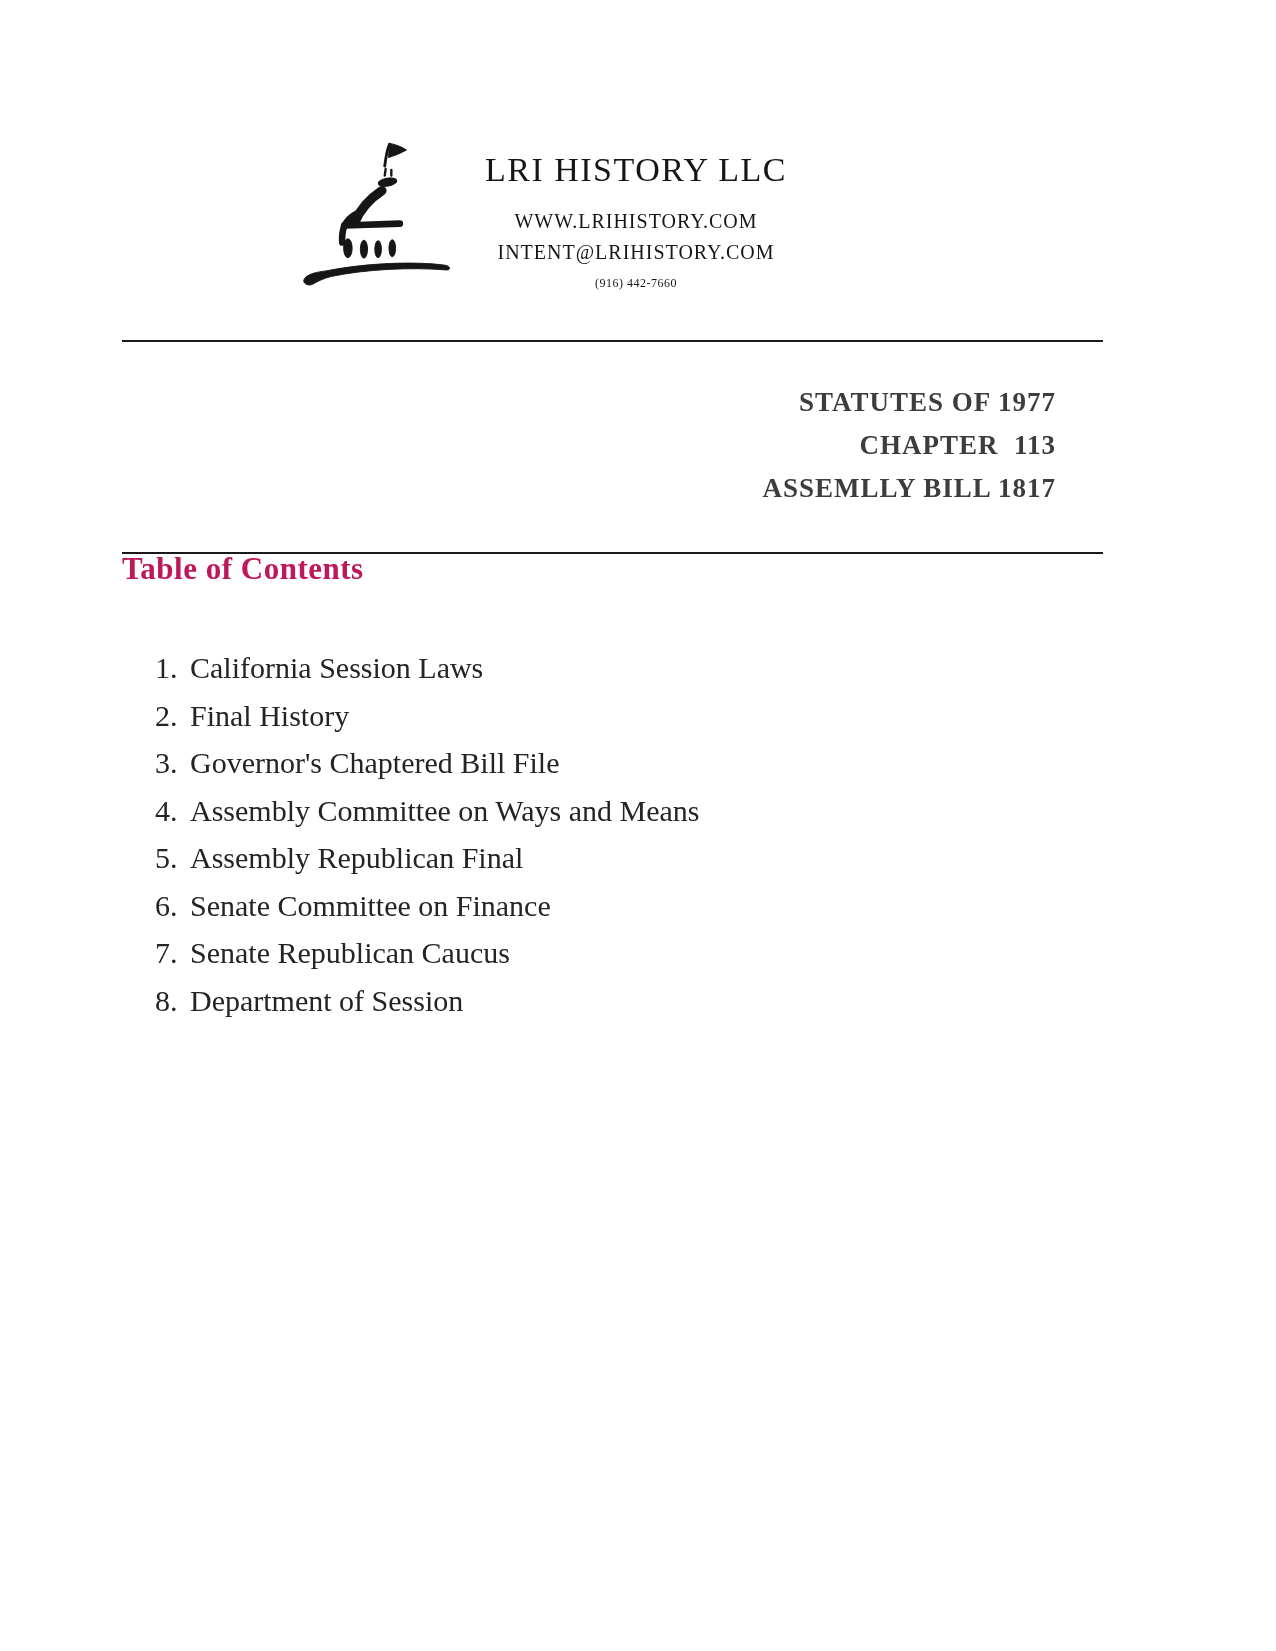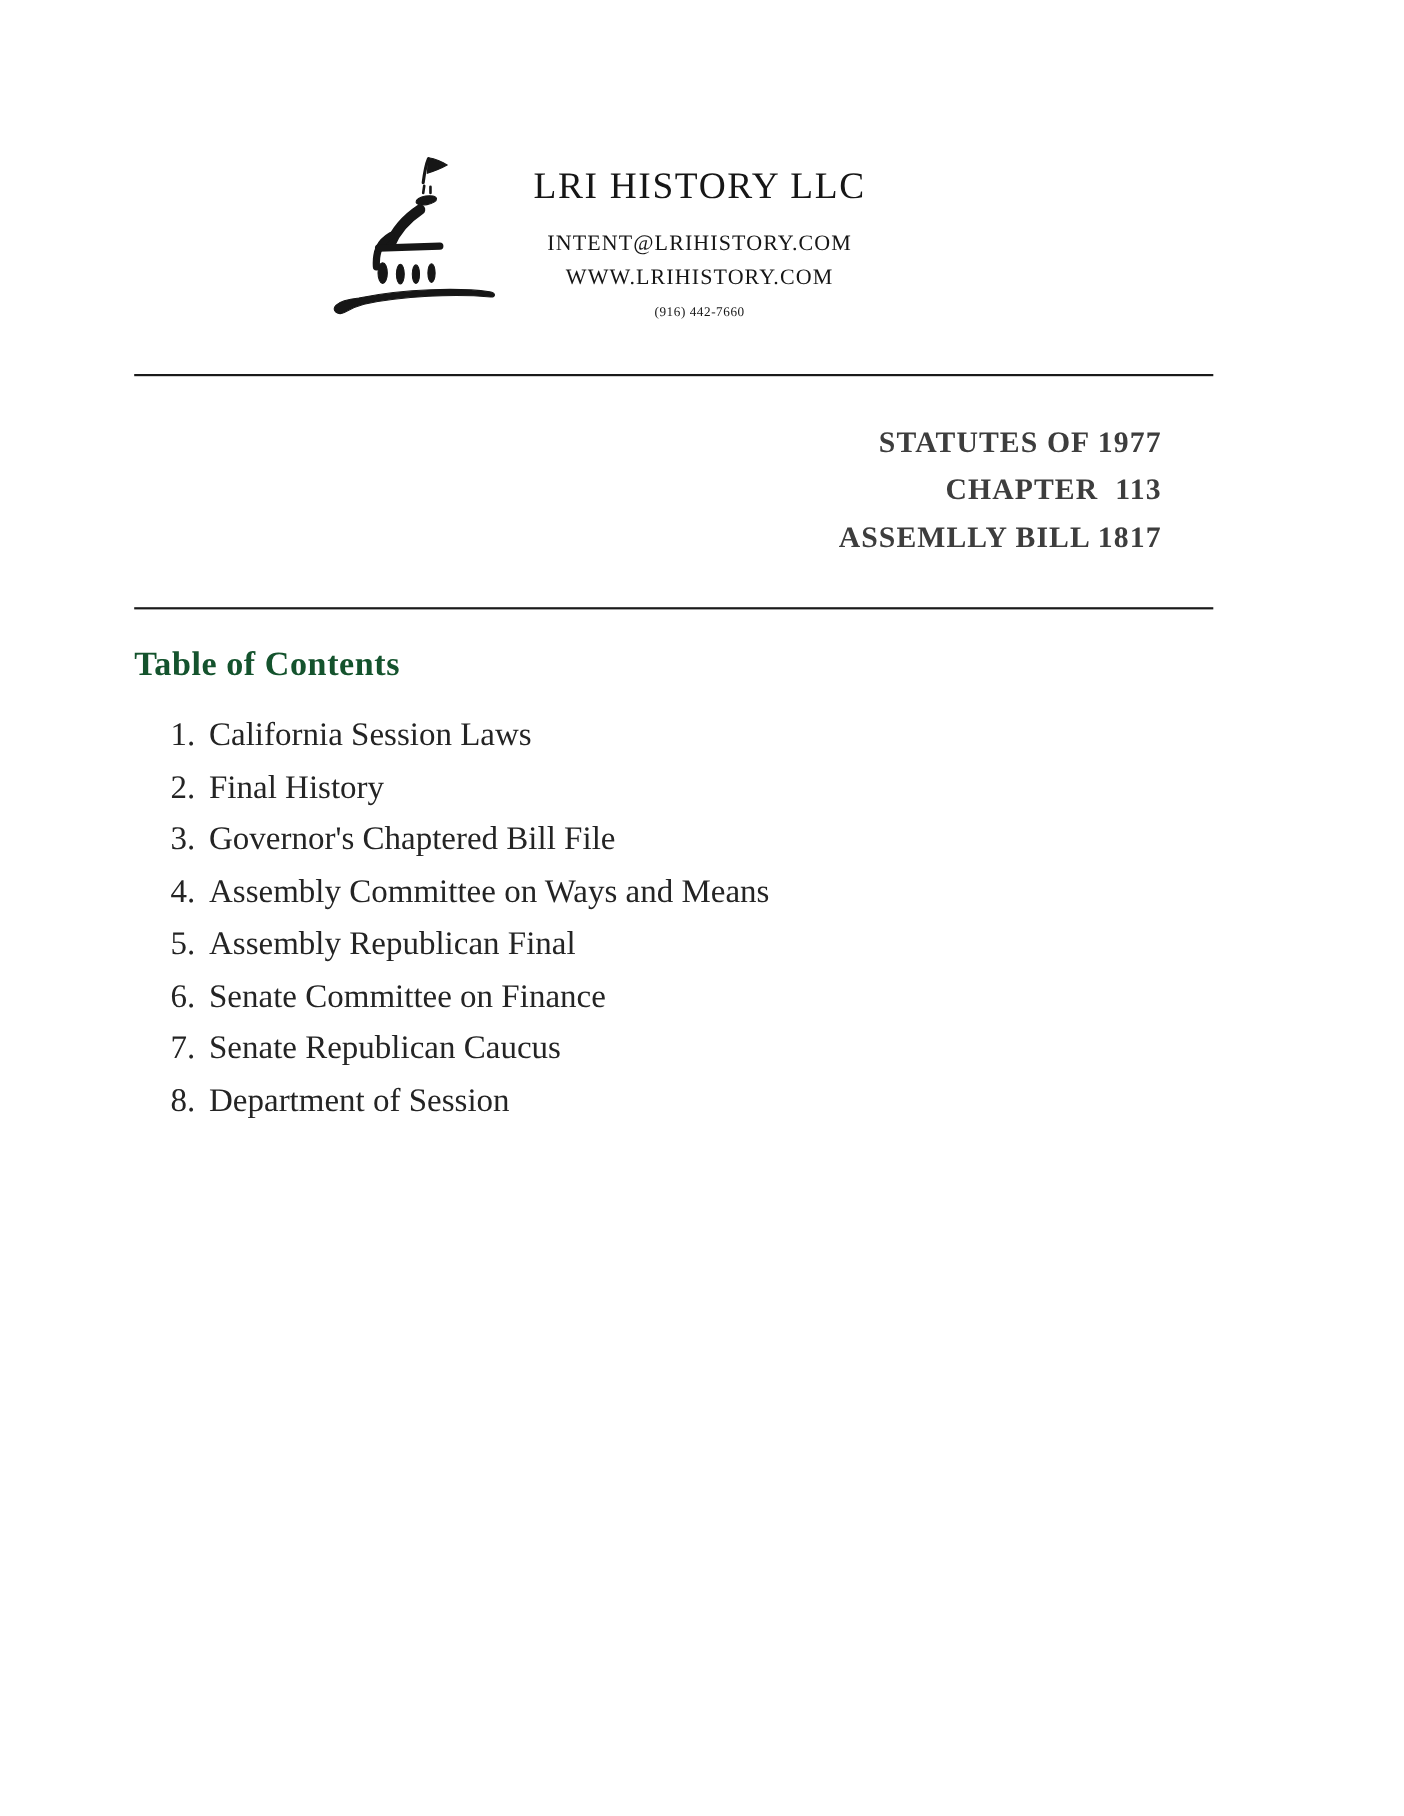--- a/index.html
+++ b/index.html
@@ -74,24 +74,24 @@
     font-size: 27px;
     line-height: 43px;
     letter-spacing: 1px;
     white-space: pre;
   }
 
   
   .toc-heading {
     position: absolute;
     left: 122px;
-    top: 586px;
+    top: 551px;
     font-size: 31px;
     font-weight: bold;
-    color: #14532d;
+    color: #be185d;
     letter-spacing: 0.5px;
   }
   .toc-list {
     position: absolute;
     left: 155px;
     top: 652px;
     list-style: none;
     color: #242424;
   }
   .toc-item {
@@ -136,22 +136,22 @@
 
       <path d="M160,149 C125,146 75,148 38,156 C30,158 24,161 19,164
                C13,167 6,162 11,157 C15,153 24,151 33,150
                C78,141 130,140 159,144 C165,145 165,149.5 160,149 Z" stroke-width="1"></path>
     </g>
   </svg>
 
   <div class="header-text">
     <div class="company">LRI HISTORY LLC</div>
     <div class="contacts">
+      <div class="contact">WWW.LRIHISTORY.COM</div>
       <div class="contact">INTENT@LRIHISTORY.COM</div>
-      <div class="contact">WWW.LRIHISTORY.COM</div>
       <div class="contact phone">(916) 442-7660</div>
     </div>
   </div>
 
   <div class="rule rule1"></div>
 
   <div class="title-block">
     <div class="title-line">STATUTES OF 1977</div>
     <div class="title-line">CHAPTER  113</div>
     <div class="title-line">ASSEMLLY BILL 1817</div>

